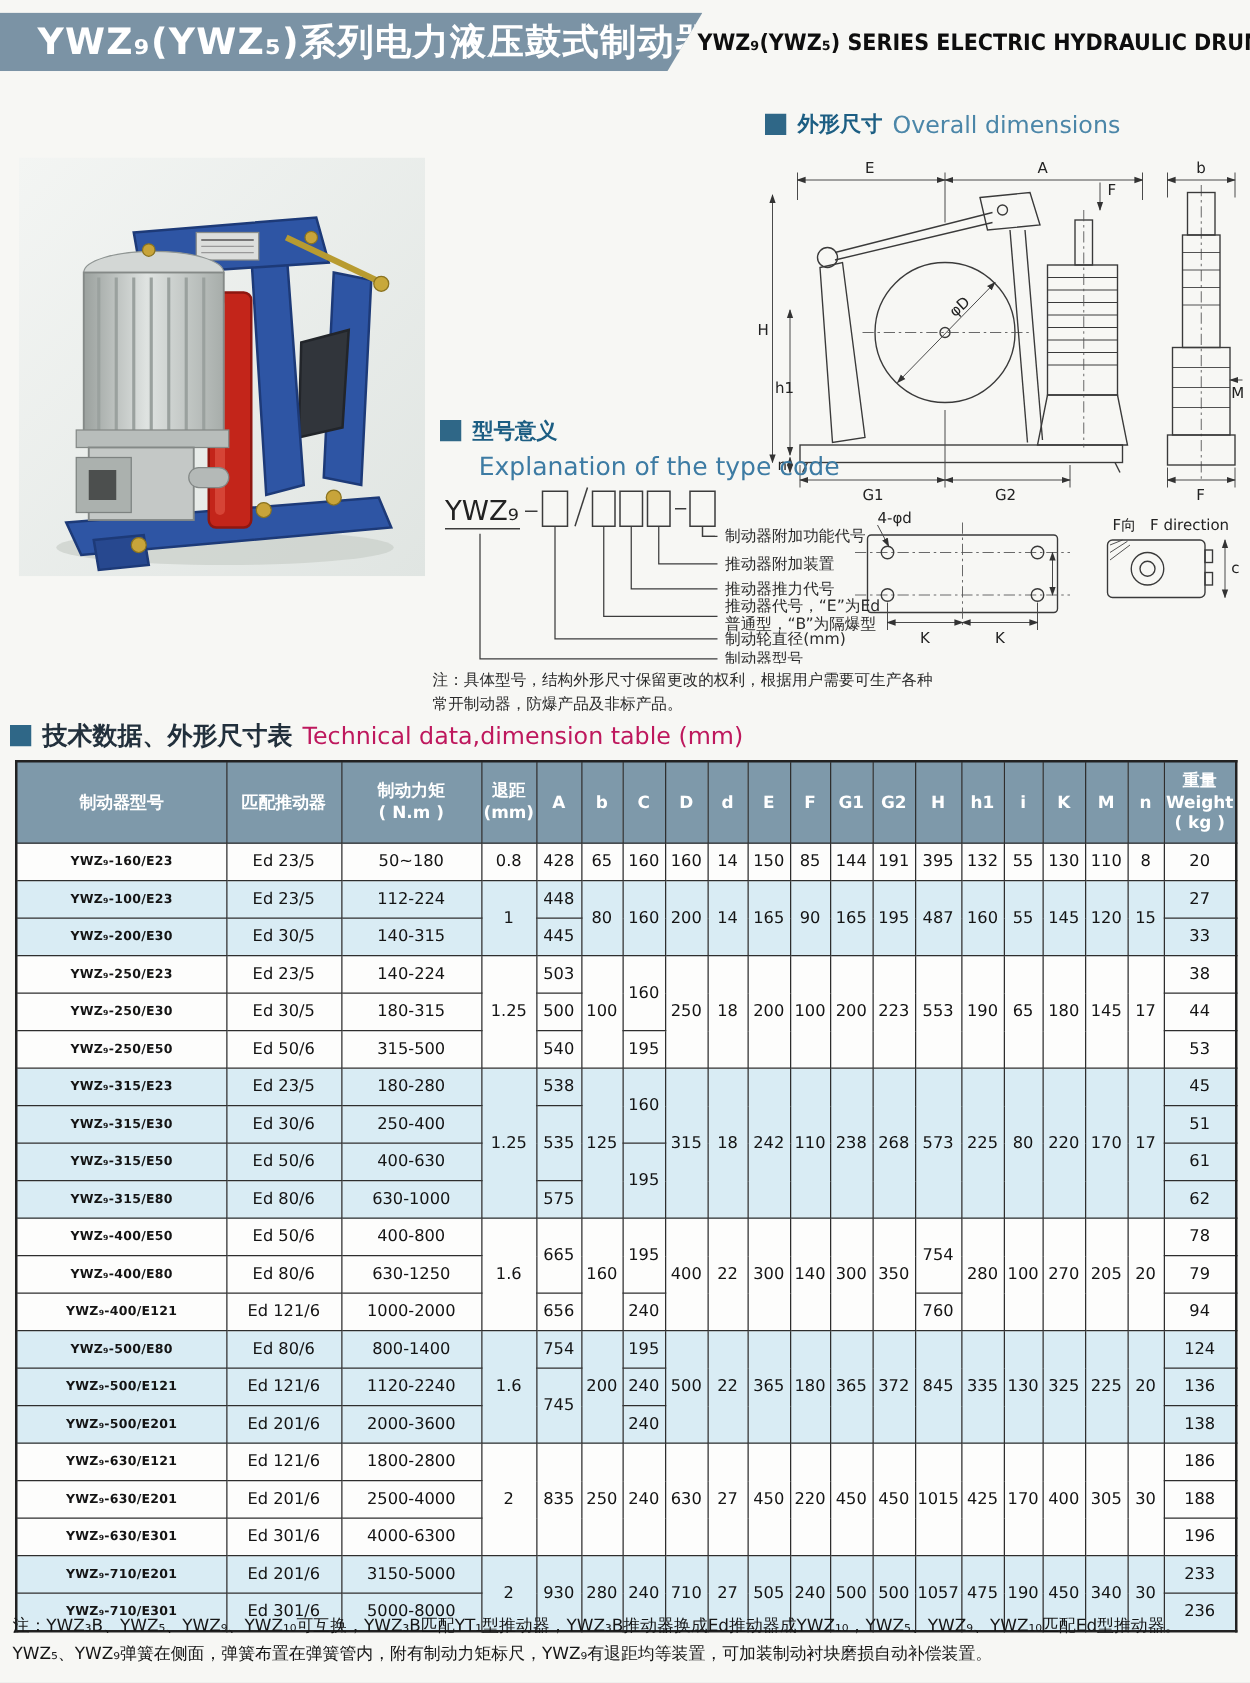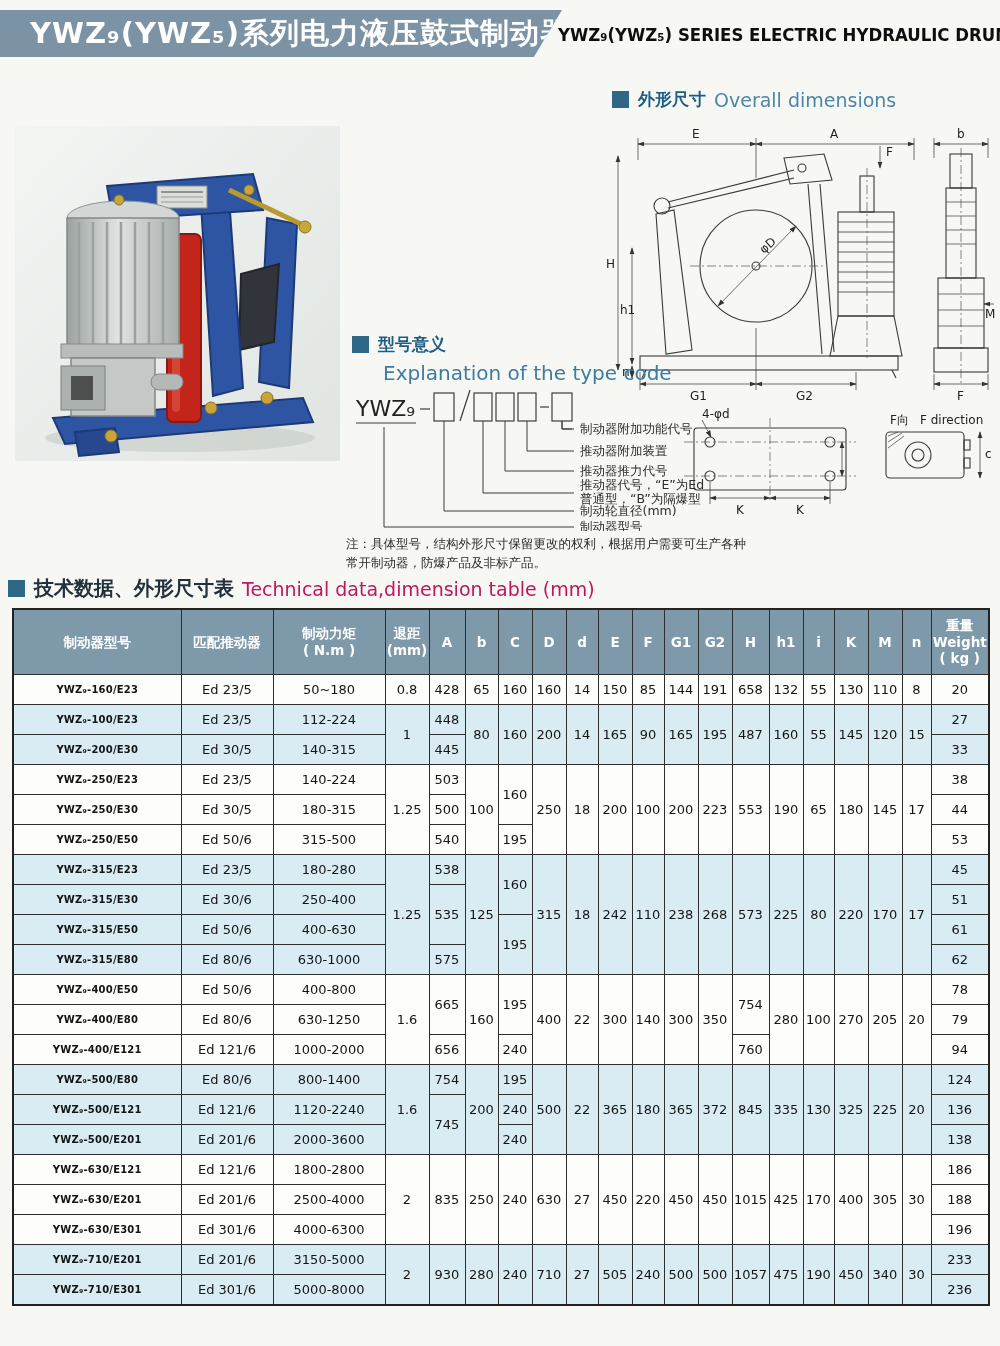--- a/index.html
+++ b/index.html
@@ -359,21 +359,21 @@
             <td>0.8</td>
             <td>428</td>
             <td>65</td>
             <td>160</td>
             <td>160</td>
             <td>14</td>
             <td>150</td>
             <td>85</td>
             <td>144</td>
             <td>191</td>
-            <td>658</td>
+            <td>395</td>
             <td>132</td>
             <td>55</td>
             <td>130</td>
             <td>110</td>
             <td>8</td>
             <td>20</td>
           </tr>
           <tr class="tint">
             <td class="model">YWZ₉-100/E23</td>
             <td>Ed 23/5</td>
@@ -616,14 +616,18 @@
           <tr class="tint">
             <td class="model">YWZ₉-710/E301</td>
             <td>Ed 301/6</td>
             <td>5000-8000</td>
             <td>236</td>
           </tr>
         </tbody>
       </table>
   </div>
 
+  <div class="footnotes">
+    <div>注：YWZ₃B、YWZ₅、YWZ₉、YWZ₁₀可互换，YWZ₃B匹配YT₁型推动器，YWZ₃B推动器换成Ed推动器成YWZ₁₀，YWZ₅、YWZ₉、YWZ₁₀匹配Ed型推动器。</div>
+    <div>YWZ₅、YWZ₉弹簧在侧面，弹簧布置在弹簧管内，附有制动力矩标尺，YWZ₉有退距均等装置，可加装制动衬块磨损自动补偿装置。</div>
+  </div>
 
 </div>
 
 </body></html>

